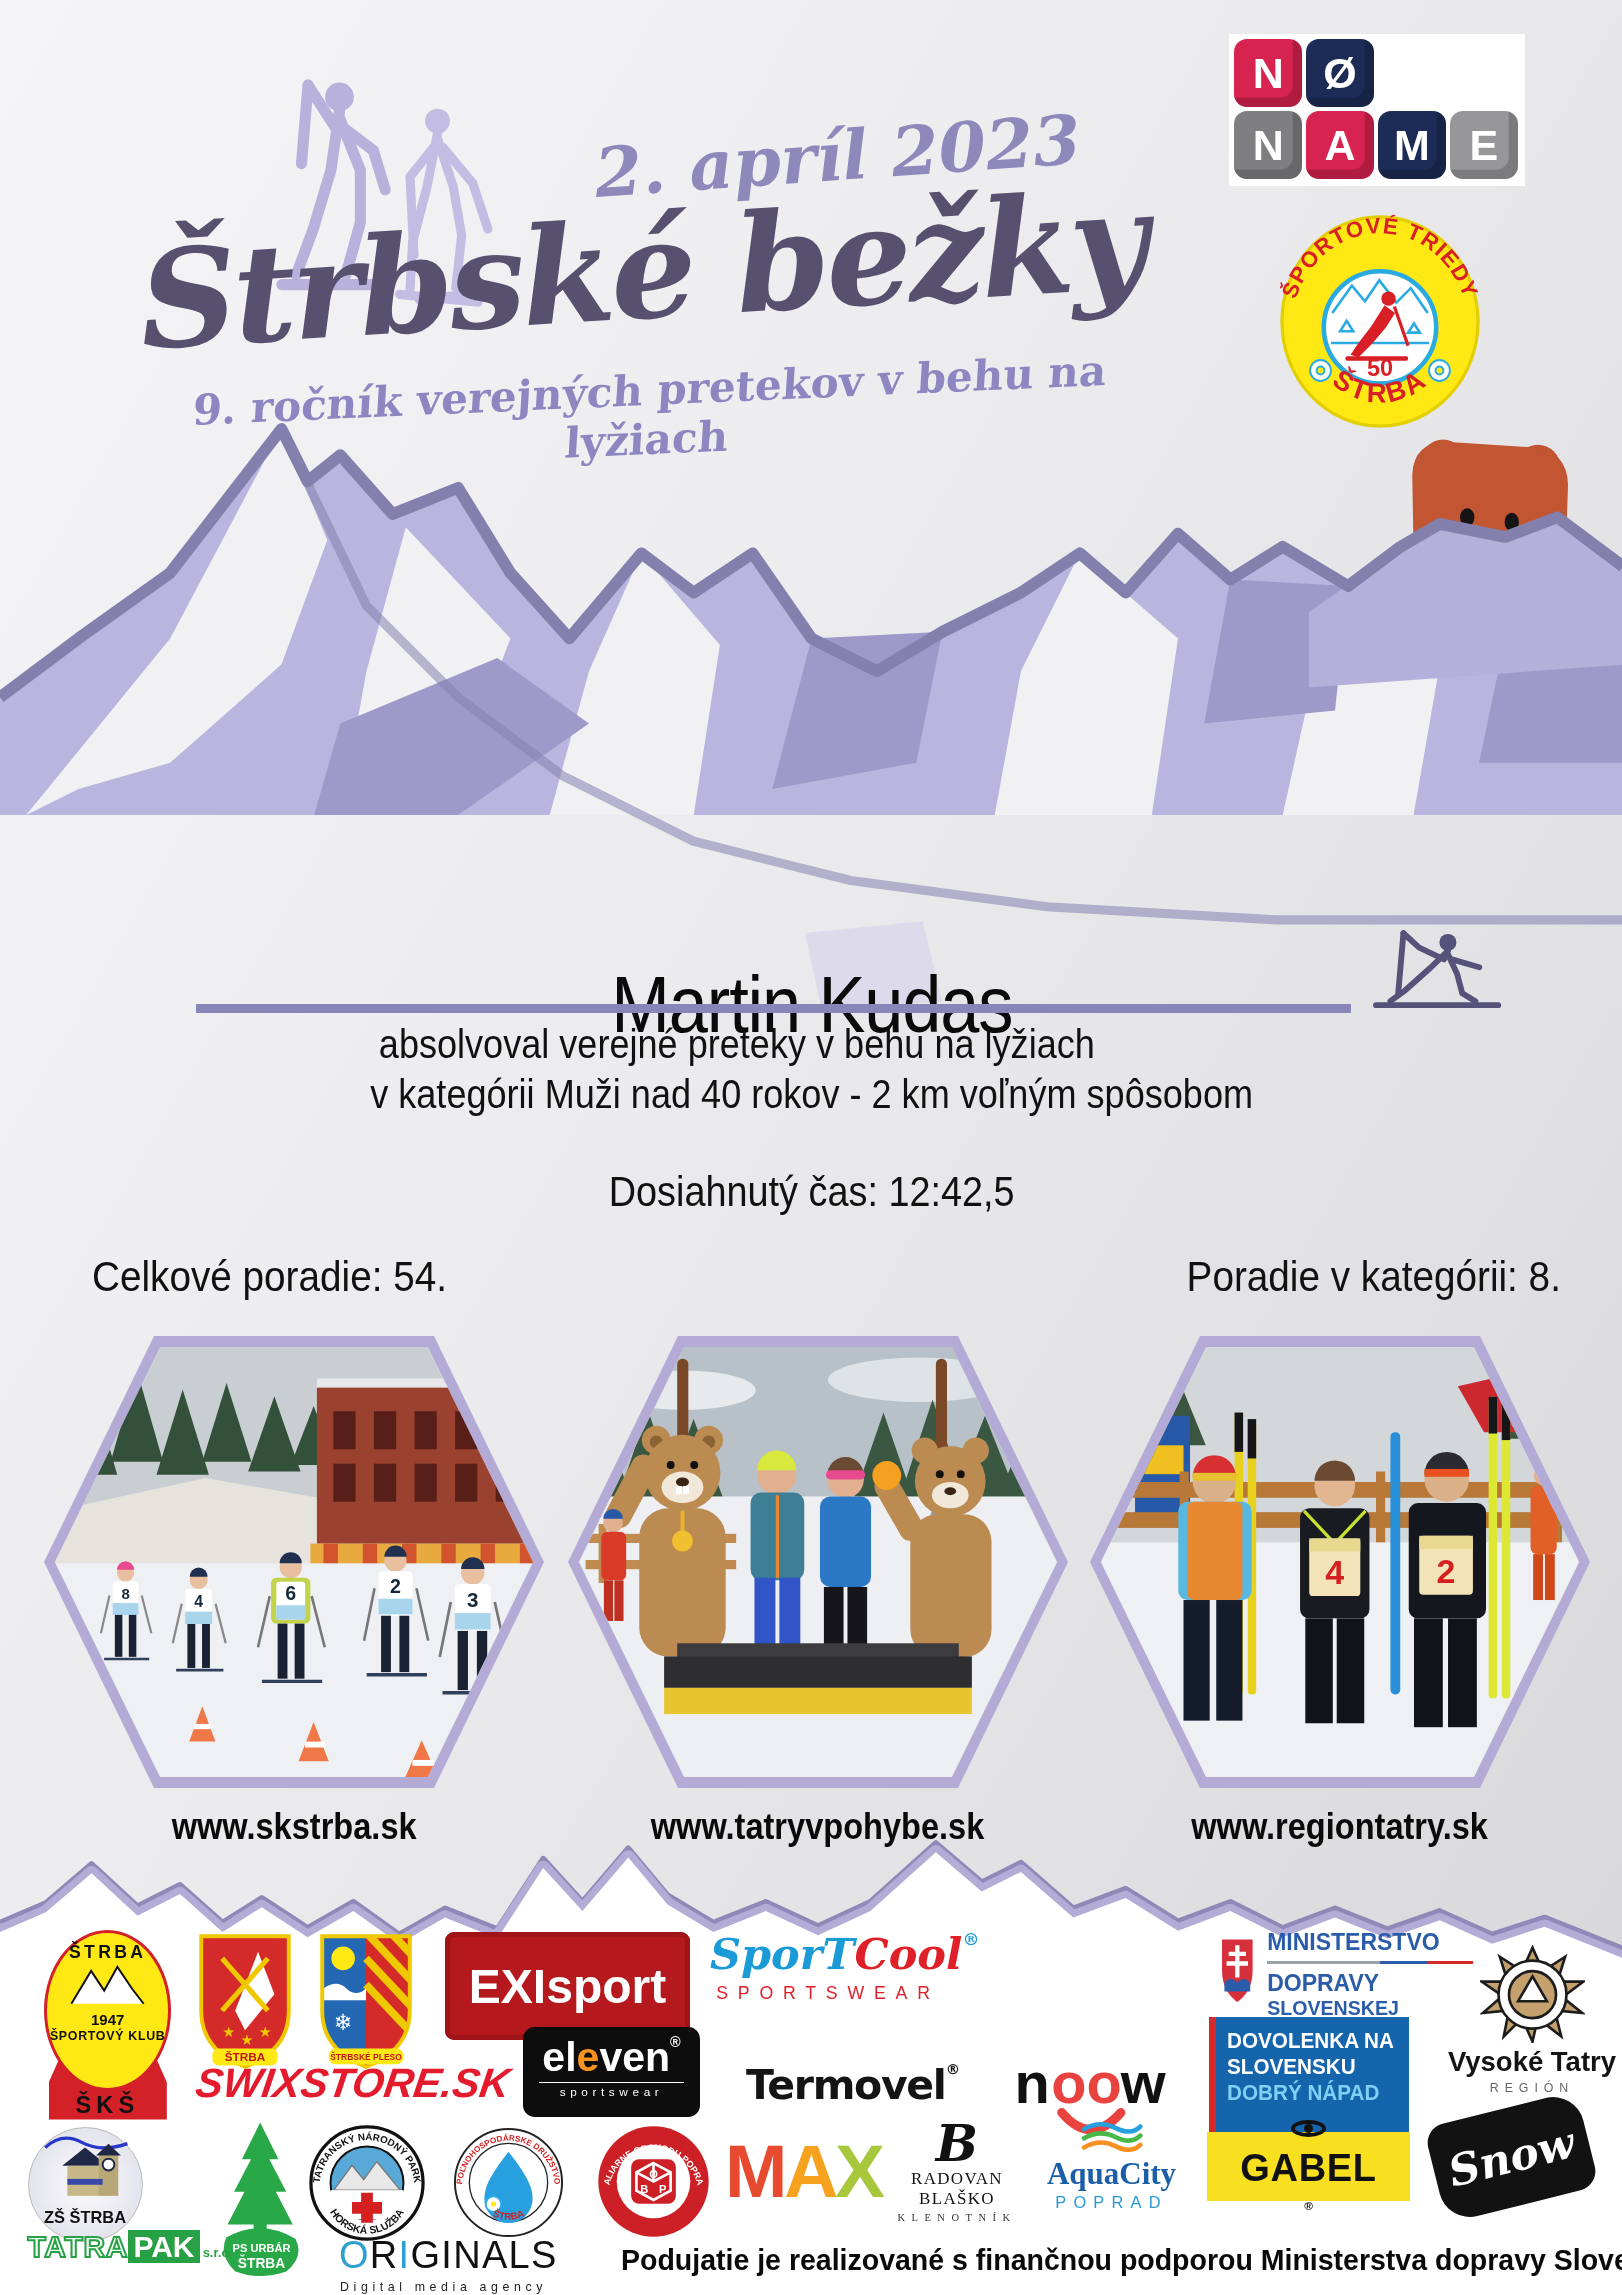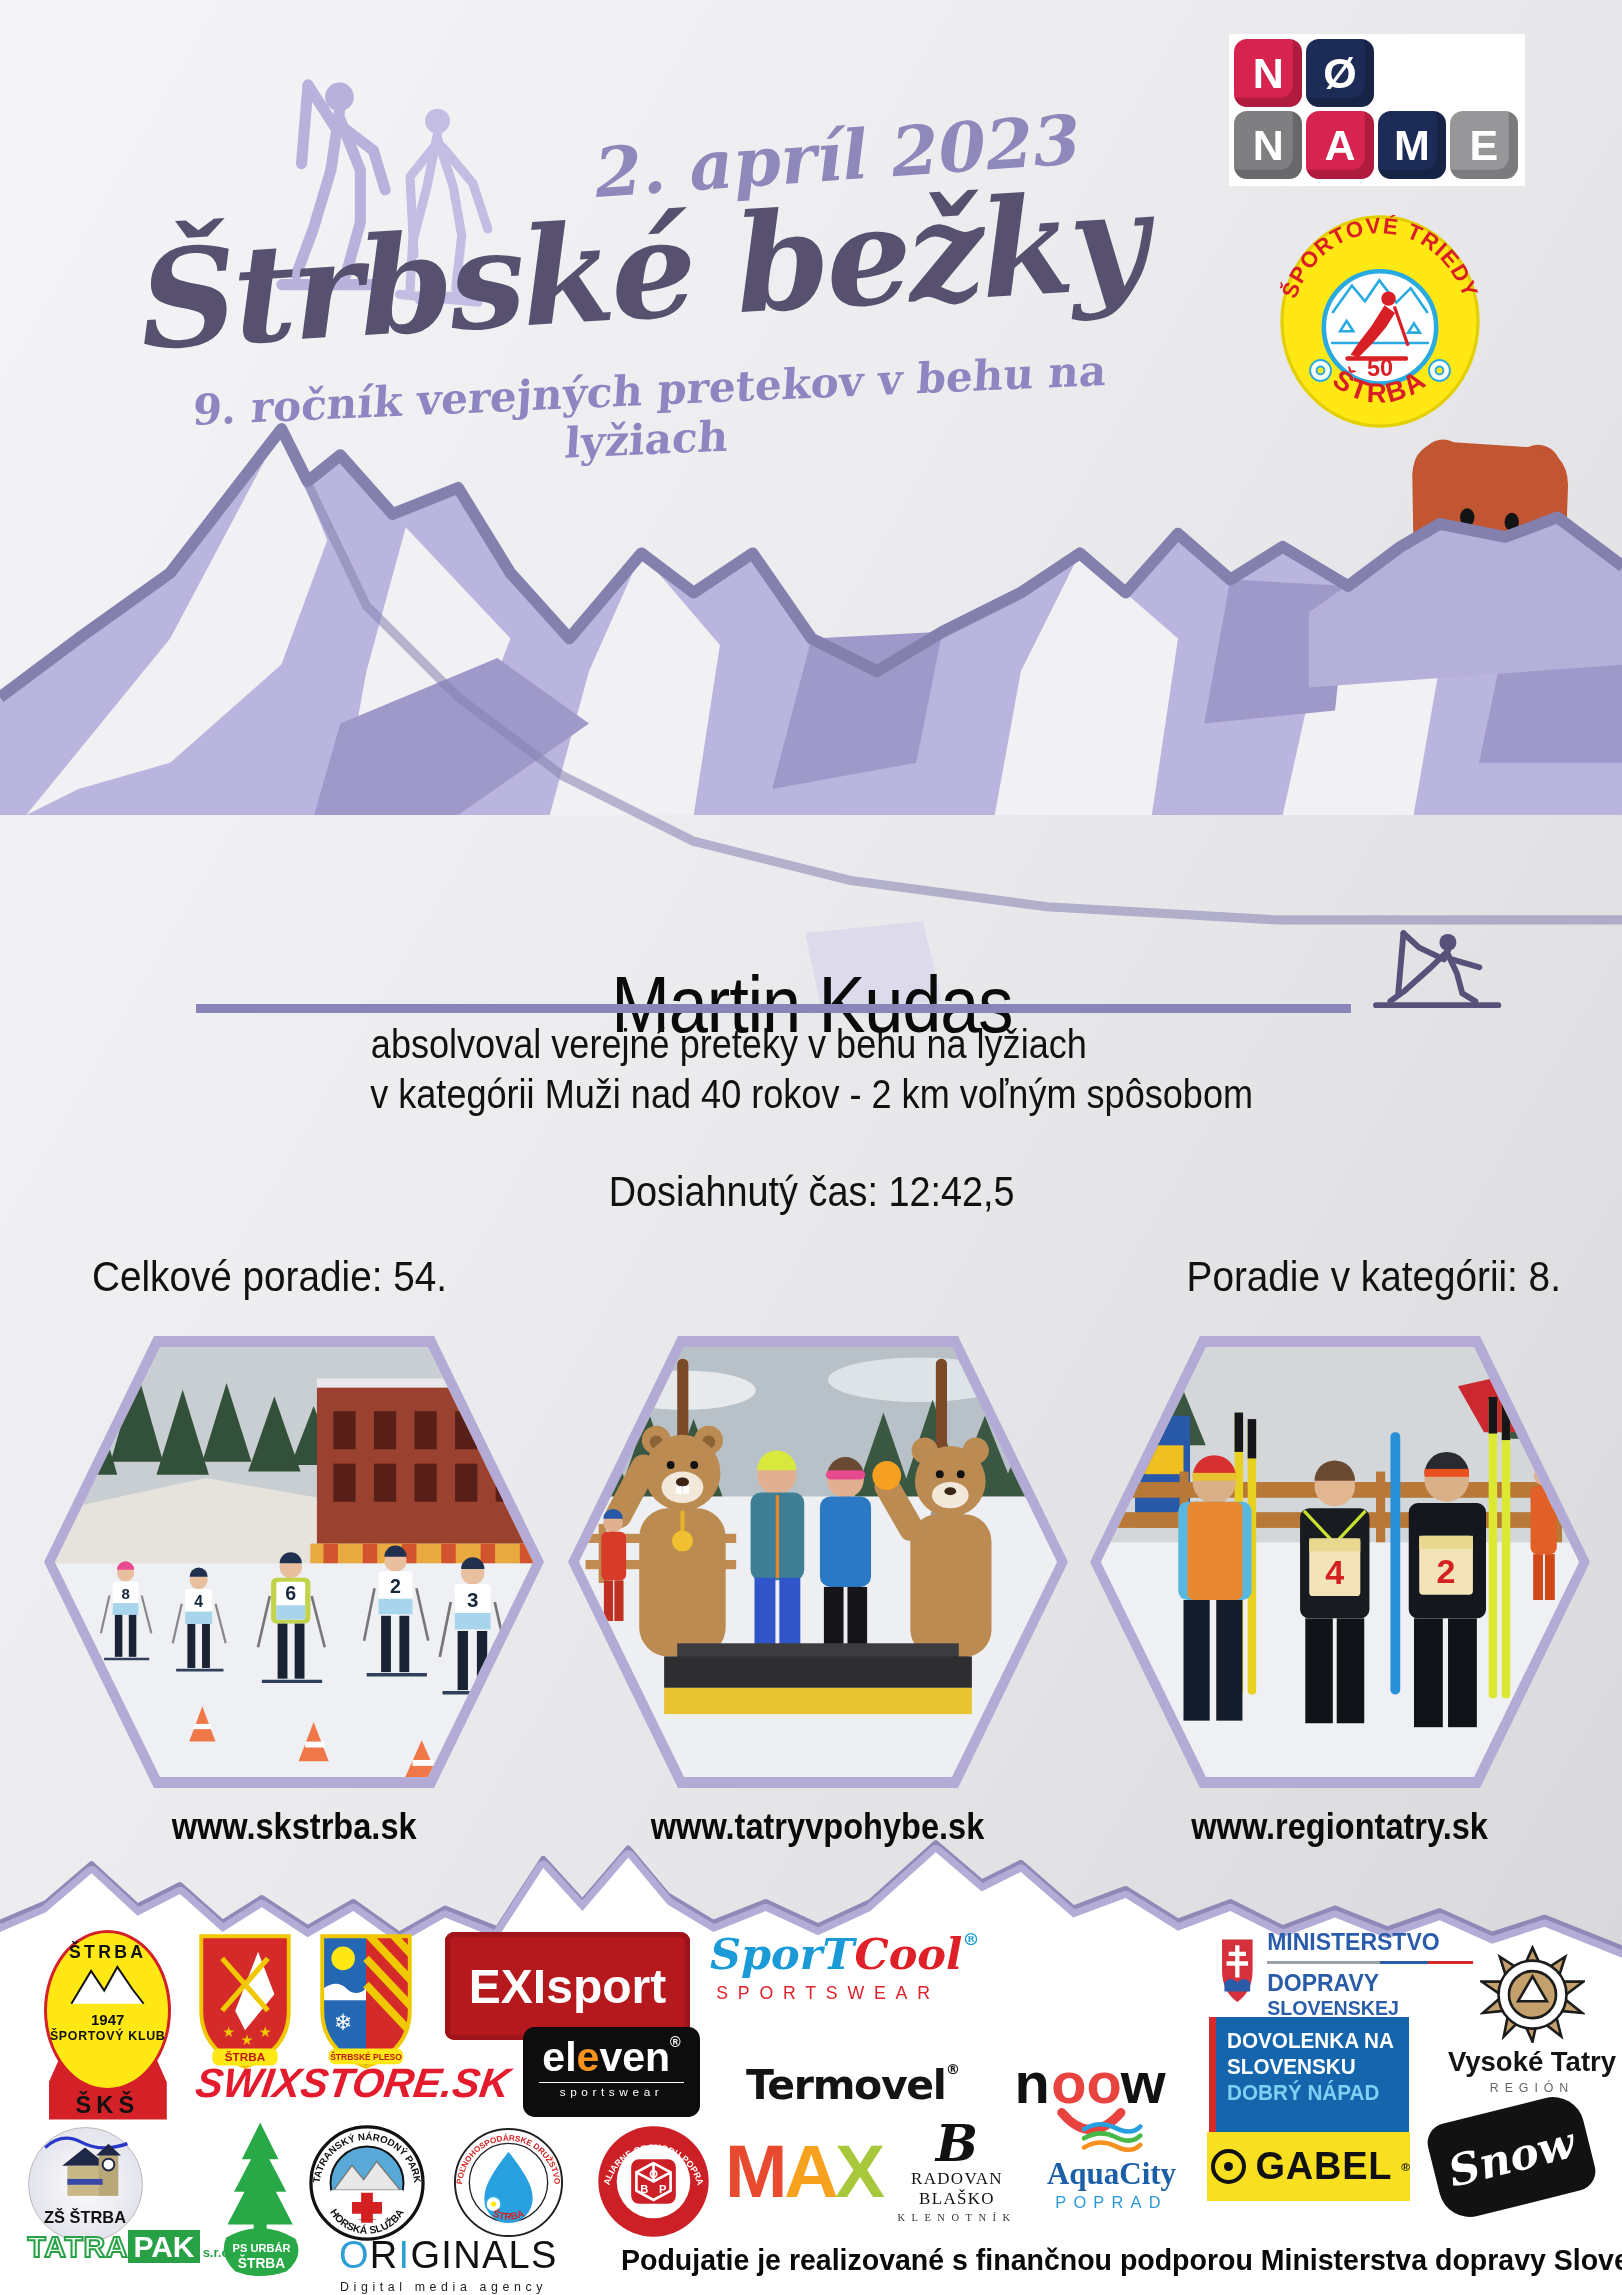--- a/index.html
+++ b/index.html
@@ -22,21 +22,21 @@
   .nn-row{position:absolute;left:5.2px;display:flex;gap:3.9px;}
   .nn-r1{top:5.2px;} .nn-r2{top:77px;}
   .nn-tile{width:68px;height:68px;border-radius:13px;display:flex;align-items:center;justify-content:center;
            font:700 43px "Liberation Sans",sans-serif;color:#fff;
            box-shadow:inset -9.2px -9.2px 0 rgba(0,0,0,.18);}
   .t-red{background:#d6234f;} .t-navy{background:#1d2c56;} .t-gray1{background:#7f7f82;} .t-gray2{background:#97979a;}
 
   
   .name{left:0;top:913px;width:1623px;font:400 80px "Liberation Sans",sans-serif;letter-spacing:-1.3px;color:#0a0a0a;margin-top:46px;}
   .rule{left:196px;top:1004px;width:1155px;height:8.5px;background:#8a85b8;}
-  .line1{left:0;top:1021px;width:1457px;font:400 41px "Liberation Sans",sans-serif;}
+  .line1{left:8px;top:1021px;width:1457px;font:400 41px "Liberation Sans",sans-serif;}
   .line2{left:0;top:1071px;width:1623px;font:400 41px "Liberation Sans",sans-serif;}
   .time{left:0;top:1167px;width:1623px;font:400 43px "Liberation Sans",sans-serif;}
   .overall{left:92px;top:1252px;font:400 43px "Liberation Sans",sans-serif;}
   .category{right:62px;top:1252px;font:400 43px "Liberation Sans",sans-serif;}
 
   
   .hex{position:absolute;top:1336px;width:500px;height:452px;
        clip-path:polygon(22% 0,78% 0,100% 50%,78% 100%,22% 100%,0 50%);background:#b3aad6;}
   .hex-in{position:absolute;left:11px;top:11px;right:11px;bottom:11px;
        clip-path:polygon(22% 0,78% 0,100% 50%,78% 100%,22% 100%,0 50%);background:#dfe3e8;}
@@ -85,21 +85,21 @@
   .zs-label{font:700 16.4px "Liberation Sans",sans-serif;color:#111;margin-top:1.3px;}
   .max{left:725px;top:2128px;font:800 75px "Liberation Sans",sans-serif;letter-spacing:-3.3px;}
   .max .m{color:#e84a30;} .max .a{color:#f6a21e;} .max .x{color:#a8c83c;}
   .blasko{left:885px;top:2121px;width:144px;text-align:center;color:#111;}
   .bl-b{font:italic 700 50px "DejaVu Serif",serif;line-height:.9;}
   .bl-name{font:400 17px "Liberation Serif",serif;letter-spacing:1.3px;margin-top:2.6px;}
   .bl-sub{font:400 10.5px "Liberation Serif",serif;letter-spacing:6.5px;margin-top:3.9px;color:#333;}
   .aqua{left:1033px;top:2120px;width:157px;text-align:center;}
   .aq-name{font:700 31px "Liberation Serif",serif;color:#1b5fa8;}
   .aq-sub{font:400 16.4px "Liberation Sans",sans-serif;color:#2898d8;letter-spacing:7.2px;margin-top:1.3px;}
-  .gabel{left:1207px;top:2132px;width:203px;height:69px;background:#f8e020;display:flex;align-items:center;justify-content:flex-end;gap:9.2px;}
+  .gabel{left:1207px;top:2132px;width:203px;height:69px;background:#f8e020;display:flex;align-items:center;justify-content:center;gap:9.2px;flex-direction:column;}
   .gb-eye{width:27.5px;height:27.5px;border:4.6px solid #111;border-radius:50%;display:flex;align-items:center;justify-content:center;}
   .gb-dot{width:9.2px;height:9.2px;background:#111;border-radius:50%;}
   .gb-txt{font:900 38px "Liberation Sans",sans-serif;color:#111;letter-spacing:0.7px;}
   .snow{left:1433px;top:2108px;width:157px;height:98px;background:#121212;border-radius:19.6px 31px 19.6px 31px;
         transform:rotate(-14deg);display:flex;align-items:center;justify-content:center;}
   .snow-txt{font:italic 700 43px "DejaVu Serif",serif;color:#fff;}
   .tatrapak{left:27.5px;top:2230px;}
   .tp1{font:800 30px "Liberation Sans",sans-serif;color:#f2fbf4;-webkit-text-stroke:2px #28a046;letter-spacing:0.7px;}
   .tp2{font:800 30px "Liberation Sans",sans-serif;color:#fff;background:#28a046;padding:0 5.2px;}
   .tp3{font:700 13px "Liberation Sans",sans-serif;color:#28a046;}

